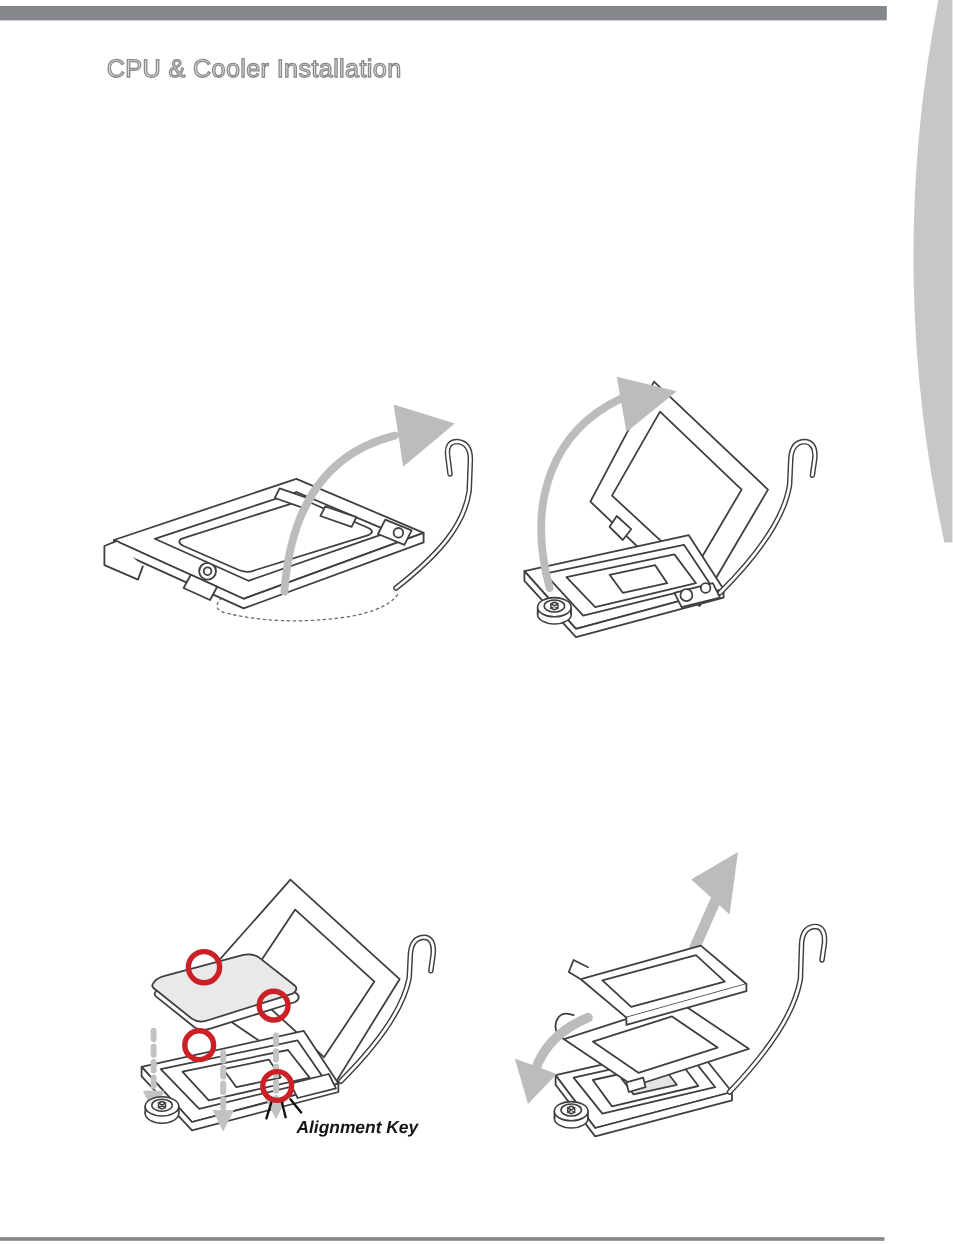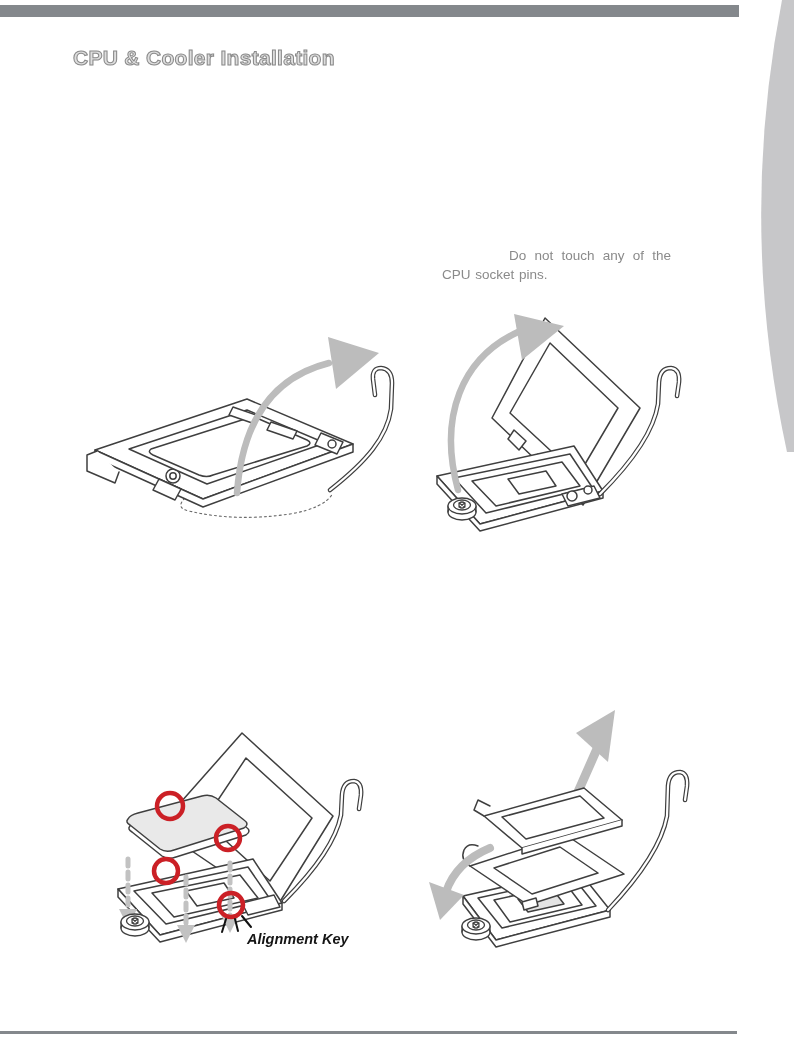--- a/index.html
+++ b/index.html
@@ -4,22 +4,22 @@
 <style>
   html,body{margin:0;padding:0;background:#ffffff;}
   .page{
     position:relative;width:794px;height:1037px;background:#ffffff;overflow:hidden;
     font-family:"Liberation Sans", sans-serif;
   }
   .topbar{position:absolute;left:0;top:5px;width:739px;height:12px;background:#84888c;}
   .bottomrule{position:absolute;left:0;top:1031px;width:737px;height:3px;background:#84888c;}
   .edge-tab{position:absolute;right:0;top:0;}
   .title{
-    position:absolute;left:73px;top:46px;margin:0;
-    font-size:21px;font-weight:700;letter-spacing:.3px;
+    position:absolute;left:89px;top:46px;margin:0;
+    font-size:21px;font-weight:400;letter-spacing:.3px;
     color:#dedede;-webkit-text-stroke:1.05px #8a8a8a;
   }
   .note{
     position:absolute;left:442px;top:247px;width:256px;
     font-size:13.5px;line-height:18.5px;color:#8a8a8a;
   }
   .note .l1{padding-left:67px;word-spacing:4.5px;white-space:nowrap;}
   .note .l2{word-spacing:1px;}
   .diagrams{position:absolute;left:0;top:0;}
   svg text{font-family:"Liberation Sans", sans-serif;}
@@ -30,24 +30,20 @@
 <div class="page">
 
   <div class="topbar"></div>
 
   <svg class="edge-tab" width="64" height="460" viewBox="0 0 64 460">
     <path d="M52,0 L64,0 L64,452 L57,452 Q8,226 52,0 Z" fill="#c7c7c9"></path>
   </svg>
 
   <h1 class="title">CPU &amp; Cooler Installation</h1>
 
-  <div class="note">
-    <div class="l1">Do not touch any of the</div>
-    <div class="l2">CPU socket pins.</div>
-  </div>
 
   <svg class="diagrams" width="794" height="1037" viewBox="0 0 794 1037">
     <defs>
       <g id="cap" stroke-width="1.3" fill="none">
         <ellipse cx="0" cy="6" rx="14" ry="8" fill="#fff"></ellipse>
         <path d="M-14,0 L-14,6 M14,0 L14,6"></path>
         <ellipse cx="0" cy="0" rx="14" ry="8" fill="#fff"></ellipse>
         <ellipse cx="0" cy="-1" rx="8.5" ry="5" fill="#fff"></ellipse>
         <circle cx="0" cy="-1" r="3"></circle>
         <path d="M-3,-3 L3,1 M-3,1 L3,-3"></path>

